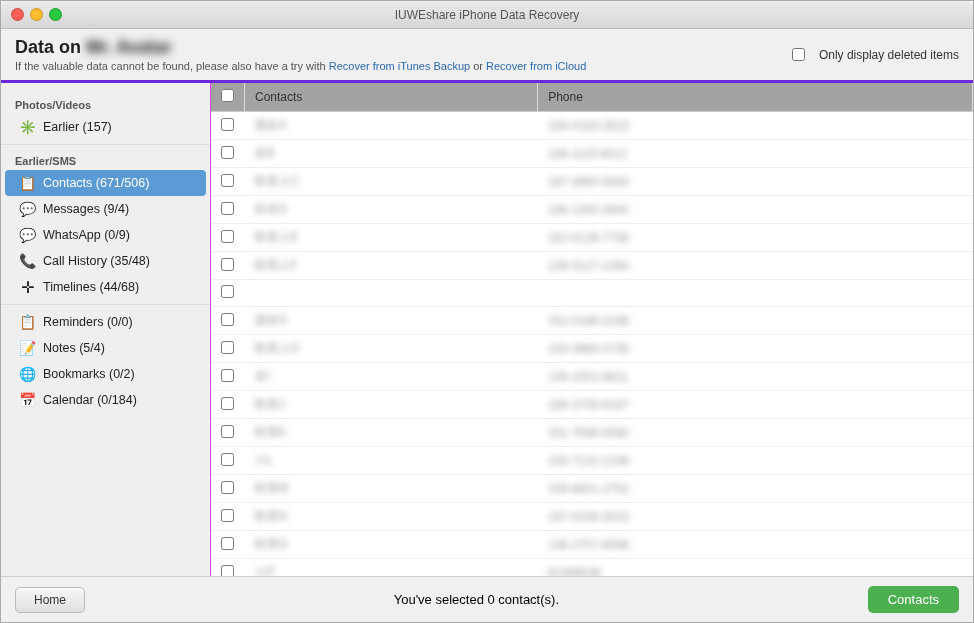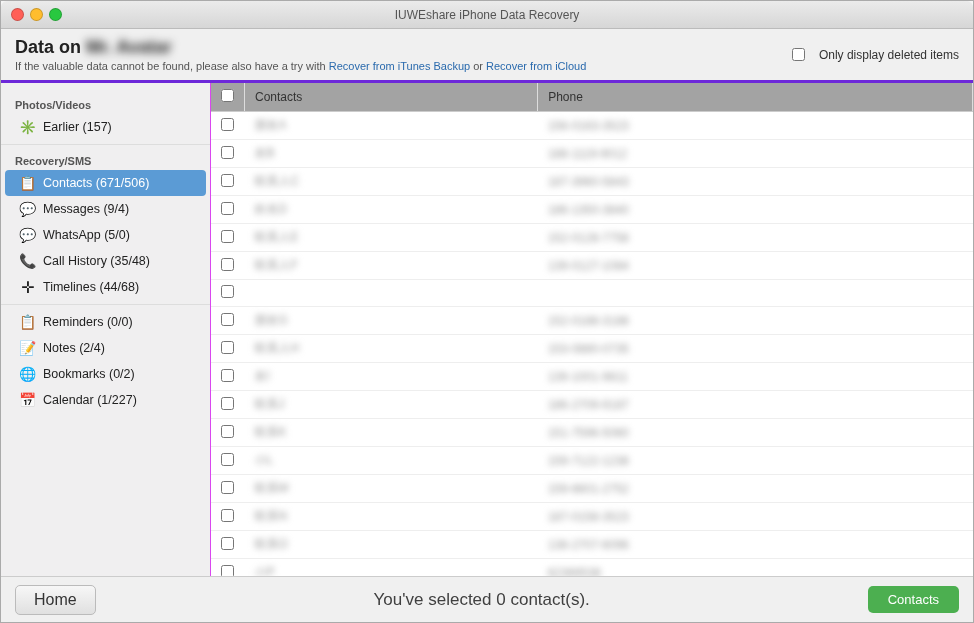--- a/index.html
+++ b/index.html
@@ -182,27 +182,27 @@
       align-items: center;
       justify-content: space-between;
       padding: 0 14px;
       flex-shrink: 0;
     }
     .home-btn {
       background: linear-gradient(to bottom, #f7f7f7, #e0e0e0);
       border: 1px solid #bbb;
       border-radius: 5px;
       padding: 5px 18px;
-      font-size: 16px;
+      font-size: 12px;
       cursor: pointer;
       color: #333;
     }
     .footer-status {
-      font-size: 17px;
-      color: #404040;
+      font-size: 13px;
+      color: #000000;
     }
     .recover-btn {
       background: #4caf50;
       color: white;
       border: none;
       border-radius: 5px;
       padding: 6px 20px;
       font-size: 13px;
       font-weight: 500;
       cursor: pointer;
@@ -248,58 +248,58 @@
 
     <div class="sidebar">
 
       <div class="sidebar-section-title">Photos/Videos</div>
       <div class="sidebar-item">
         <span class="icon">✳️</span>
         <span>Earlier (157)</span>
       </div>
       <div class="divider-line"></div>
 
-      <div class="sidebar-section-title">Recovery/SMS</div>
+      <div class="sidebar-section-title">Earlier/SMS</div>
       <div class="sidebar-item active">
         <span class="icon">📋</span>
         <span>Contacts (671/506)</span>
       </div>
       <div class="sidebar-item">
         <span class="icon">💬</span>
         <span>Messages (9/4)</span>
       </div>
       <div class="sidebar-item">
         <span class="icon" style="color:#25D366;">💬</span>
-        <span>WhatsApp (5/0)</span>
+        <span>WhatsApp (0/9)</span>
       </div>
       <div class="sidebar-item">
         <span class="icon">📞</span>
         <span>Call History (35/48)</span>
       </div>
       <div class="sidebar-item">
         <span class="icon" style="font-size:16px;">✛</span>
         <span>Timelines (44/68)</span>
       </div>
       <div class="divider-line"></div>
 
       <div class="sidebar-item">
         <span class="icon">📋</span>
         <span>Reminders (0/0)</span>
       </div>
       <div class="sidebar-item">
         <span class="icon">📝</span>
-        <span>Notes (2/4)</span>
+        <span>Notes (5/4)</span>
       </div>
       <div class="sidebar-item">
         <span class="icon">🌐</span>
         <span>Bookmarks (0/2)</span>
       </div>
       <div class="sidebar-item">
         <span class="icon">📅</span>
-        <span>Calendar (1/227)</span>
+        <span>Calendar (0/184)</span>
       </div>
     </div>
 
     <div class="content-area">
       <div class="table-container">
         <table>
           <thead>
             <tr>
               <th class="checkbox-col">
                 <input type="checkbox" style="">

